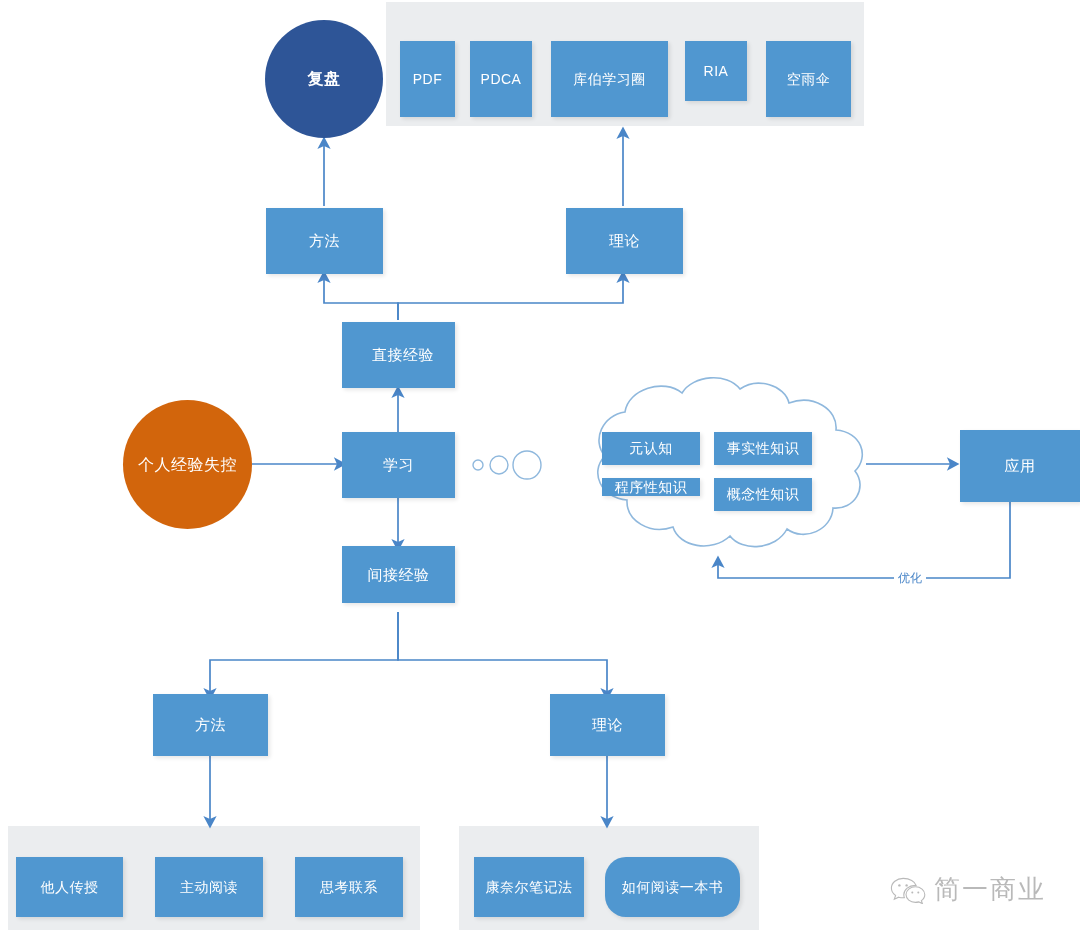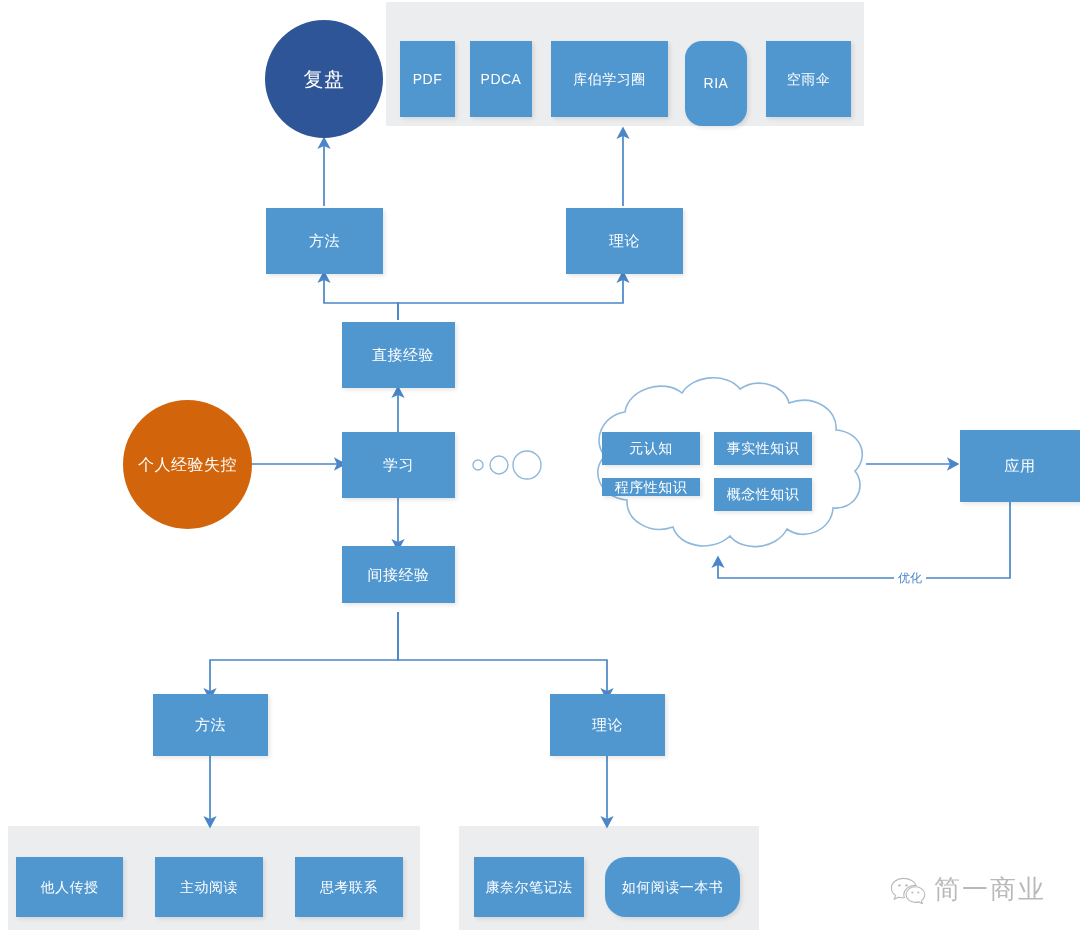--- a/index.html
+++ b/index.html
@@ -21,21 +21,21 @@
     box-sizing:border-box;
     letter-spacing:.5px;
   }
   .rect{
     background:#5097d0;
     box-shadow:2px 2px 4px rgba(0,0,0,.10);
     font-size:15px;
   }
   .rect.small{font-size:14px;}
   .circle{border-radius:50%;}
-  .navy{background:#2e5597;font-size:20px;}
+  .navy{background:#2e5597;font-size:16px;font-weight:bold;}
   .orange{background:#d2650c;font-size:16px;}
 
   .panel{
     position:absolute;
     background:#ebedef;
     box-sizing:border-box;
   }
 
   
   #wires{position:absolute;left:0;top:0;width:1080px;height:932px;}
@@ -140,21 +140,21 @@
 
   <div class="node rect" style="left:960px;top:430px;width:120px;height:72px;">应用</div>
 
   <div class="node rect" style="left:153px;top:694px;width:115px;height:62px;">方法</div>
 
   <div class="node rect" style="left:550px;top:694px;width:115px;height:62px;">理论</div>
 
   <div class="node rect small" style="left:400px;top:41px;width:55px;height:76px;">PDF</div>
   <div class="node rect small" style="left:470px;top:41px;width:62px;height:76px;">PDCA</div>
   <div class="node rect small" style="left:551px;top:41px;width:117px;height:76px;">库伯学习圈</div>
-  <div class="node rect small" style="left:685px;top:41px;width:62px;height:85px;border-radius:17px;">RIA</div>
+  <div class="node rect small" style="left:685px;top:41px;width:62px;height:60px;">RIA</div>
   <div class="node rect small" style="left:766px;top:41px;width:85px;height:76px;">空雨伞</div>
 
   <div class="node rect small" style="left:602px;top:432px;width:98px;height:33px;">元认知</div>
   <div class="node rect small" style="left:714px;top:432px;width:98px;height:33px;">事实性知识</div>
   <div class="node rect small" style="left:602px;top:478px;width:98px;height:18px;">程序性知识</div>
   <div class="node rect small" style="left:714px;top:478px;width:98px;height:33px;">概念性知识</div>
 
   <div class="node rect small" style="left:16px;top:857px;width:107px;height:60px;">他人传授</div>
   <div class="node rect small" style="left:295px;top:857px;width:108px;height:60px;">思考联系</div>
   <div class="node rect small" style="left:155px;top:857px;width:108px;height:60px;">主动阅读</div>

